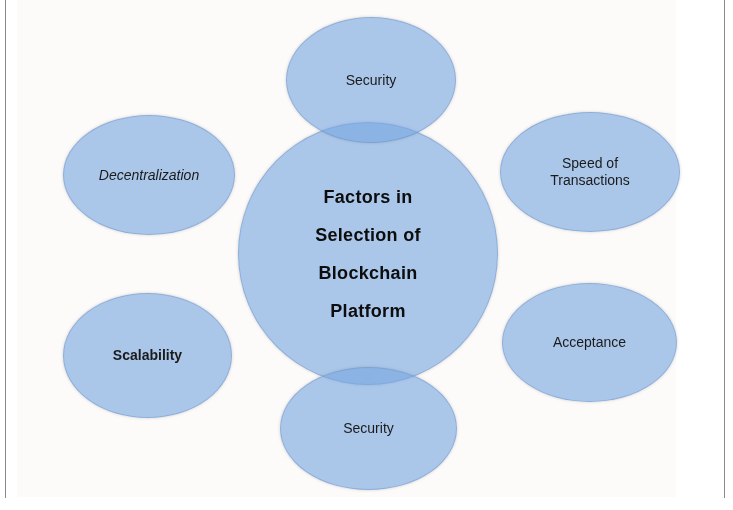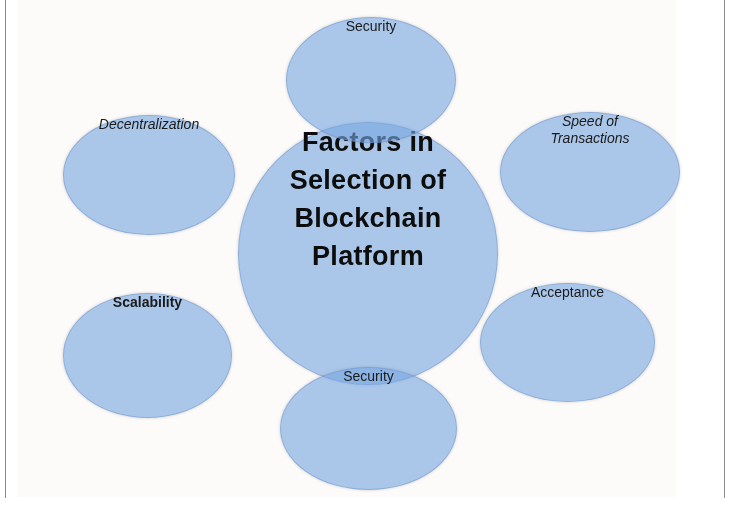--- a/index.html
+++ b/index.html
@@ -34,45 +34,45 @@
   .frame-line.right { left: 724px; }
 
   
   .ellipse {
     position: absolute;
     border-radius: 50%;
     background: rgba(119, 167, 224, 0.62);
     border: 1px solid rgba(108, 145, 197, 0.45);
     box-shadow: 0 0 3px rgba(120, 120, 120, 0.35);
     display: flex;
-    align-items: flex-start;
+    align-items: center;
     justify-content: center;
     box-sizing: border-box;
   }
   .node-label {
     font-size: 14px;
     line-height: 17px;
     color: #1b1b1b;
     text-align: center;
     white-space: pre-line;
   }
   .center-title {
-    font-size: 27px;
+    font-size: 18px;
     line-height: 38px;
     font-weight: bold;
     color: #0d0d0d;
     text-align: center;
     white-space: pre-line;
     letter-spacing: 0.3px;
   }
 
   .ellipse-center           { left: 238px; top: 122px; width: 260px; height: 263px; }
   .ellipse-security         { left: 286px; top: 17px;  width: 170px; height: 126px; }
-  .ellipse-speed            { left: 500px; top: 112px; width: 180px; height: 120px; font-style: italic; }
-  .ellipse-acceptance       { left: 480px; top: 283px; width: 175px; height: 119px; }
+  .ellipse-speed            { left: 500px; top: 112px; width: 180px; height: 120px; }
+  .ellipse-acceptance       { left: 502px; top: 283px; width: 175px; height: 119px; }
   .ellipse-privacy          { left: 280px; top: 367px; width: 177px; height: 123px; }
   .ellipse-scalability      { left: 63px;  top: 293px; width: 169px; height: 125px; font-weight: bold; }
   .ellipse-decentralization { left: 63px;  top: 115px; width: 172px; height: 120px; font-style: italic; }
 </style>
 </head>
 <body>
 
 <div class="canvas">
 
   <div class="content-bg"></div>

